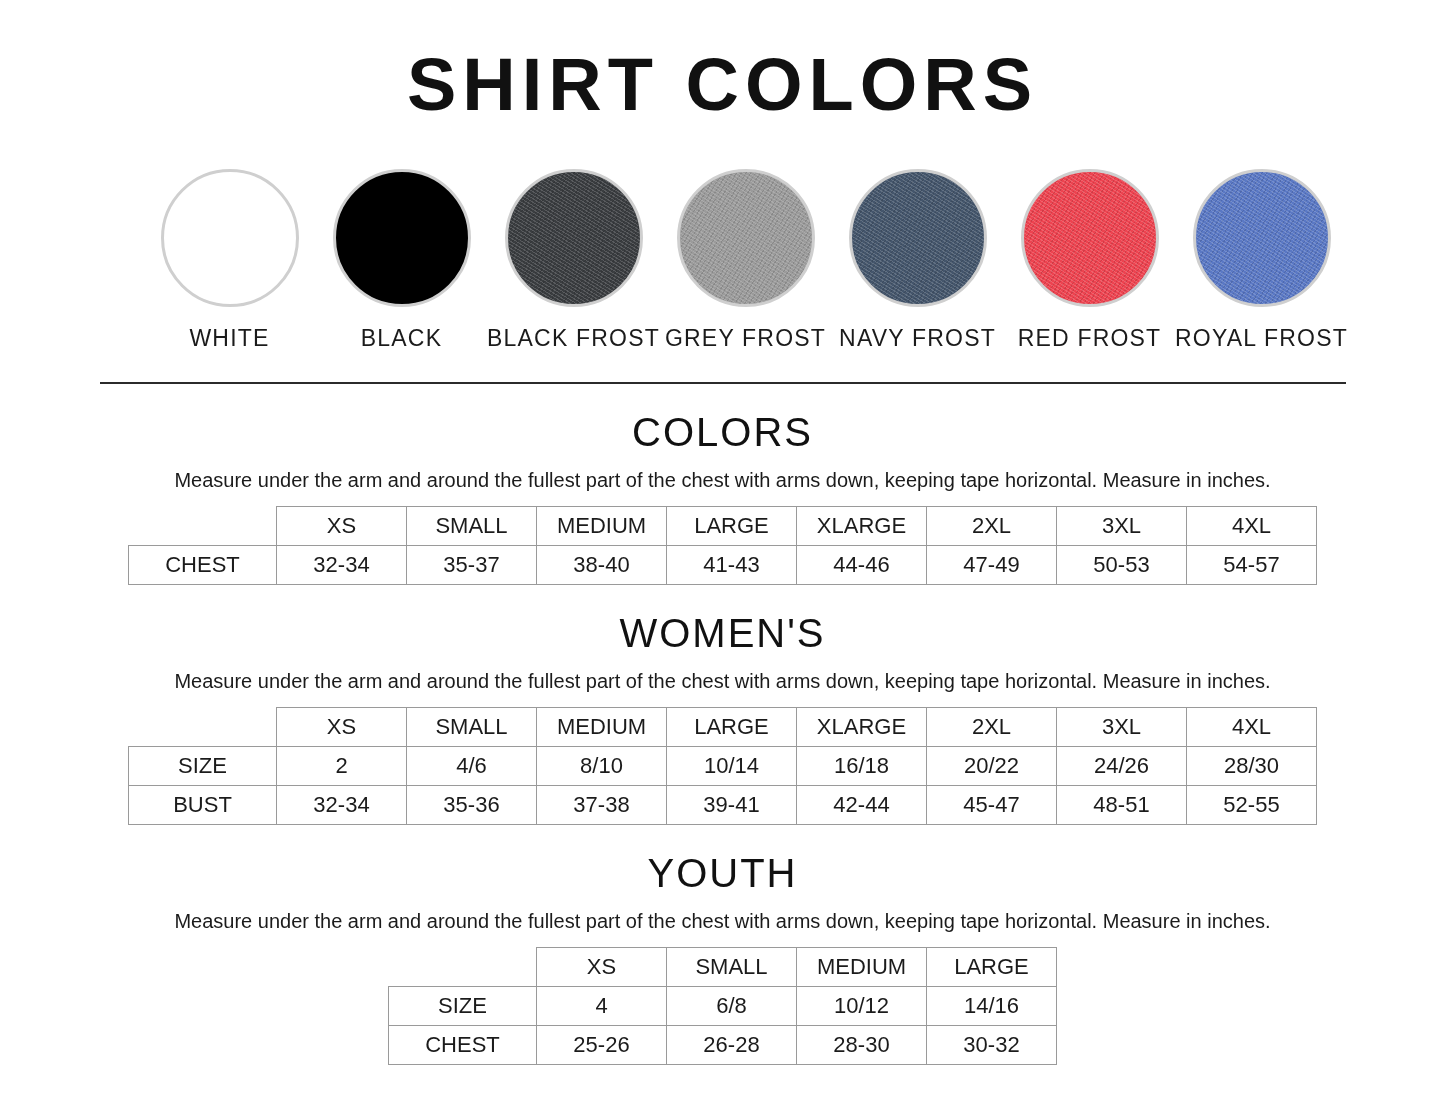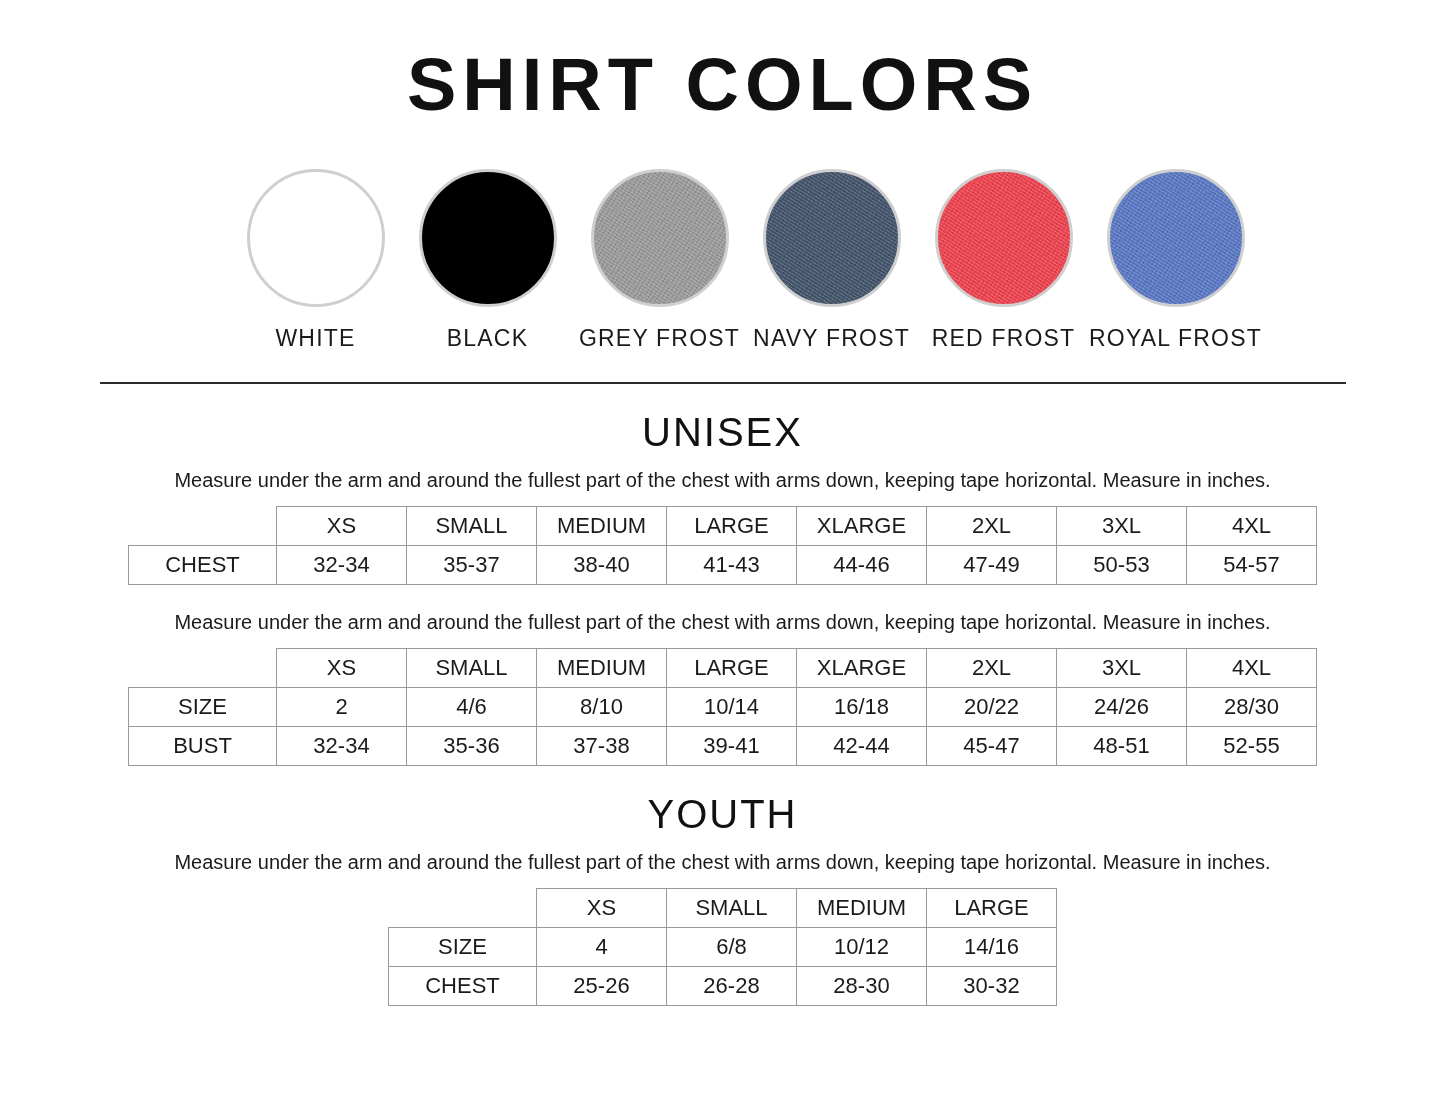--- a/index.html
+++ b/index.html
@@ -127,20 +127,26 @@
 <div class="swatch-row" id="swatch-row">
     <div class="swatch">
       <div class="swatch-circle" style="background: rgb(255, 255, 255); border-color: rgb(207, 207, 207);"></div>
       <div class="swatch-label">WHITE</div>
     </div>
     <div class="swatch">
       <div class="swatch-circle" style="background: rgb(0, 0, 0); border-color: rgb(207, 207, 207);"></div>
       <div class="swatch-label">BLACK</div>
     </div>
     <div class="swatch">
+      <div class="swatch-circle" style="background: rgb(58, 61, 64); border-color: rgb(207, 207, 207);">
+        <div class="tex"></div>
+      </div>
+      <div class="swatch-label">BLACK FROST</div>
+    </div>
+    <div class="swatch">
       <div class="swatch-circle" style="background: rgb(155, 155, 155); border-color: rgb(207, 207, 207);">
         <div class="tex"></div>
       </div>
       <div class="swatch-label">GREY FROST</div>
     </div>
     <div class="swatch">
       <div class="swatch-circle" style="background: rgb(68, 85, 107); border-color: rgb(207, 207, 207);">
         <div class="tex"></div>
       </div>
       <div class="swatch-label">NAVY FROST</div>
@@ -156,21 +162,21 @@
         <div class="tex"></div>
       </div>
       <div class="swatch-label">ROYAL FROST</div>
     </div>
   </div>
 
 <div class="divider"></div>
 
 <div id="sections">
     <div class="section">
-      <h2 class="section-title">UNISEX</h2>
+      <h2 class="section-title">COLORS</h2>
       <p class="section-note">Measure under the arm and around the fullest part of the chest with arms down, keeping tape horizontal. Measure in inches.</p>
       <table class="t-wide">
         <thead>
           <tr>
             <th class="corner rowhead"></th>
             <th>XS</th>
             <th>SMALL</th>
             <th>MEDIUM</th>
             <th>LARGE</th>
             <th>XLARGE</th>
@@ -188,20 +194,21 @@
             <td>41-43</td>
             <td>44-46</td>
             <td>47-49</td>
             <td>50-53</td>
             <td>54-57</td>
           </tr>
         </tbody>
       </table>
     </div>
     <div class="section">
+      <h2 class="section-title">WOMEN'S</h2>
       <p class="section-note">Measure under the arm and around the fullest part of the chest with arms down, keeping tape horizontal. Measure in inches.</p>
       <table class="t-wide">
         <thead>
           <tr>
             <th class="corner rowhead"></th>
             <th>XS</th>
             <th>SMALL</th>
             <th>MEDIUM</th>
             <th>LARGE</th>
             <th>XLARGE</th>

